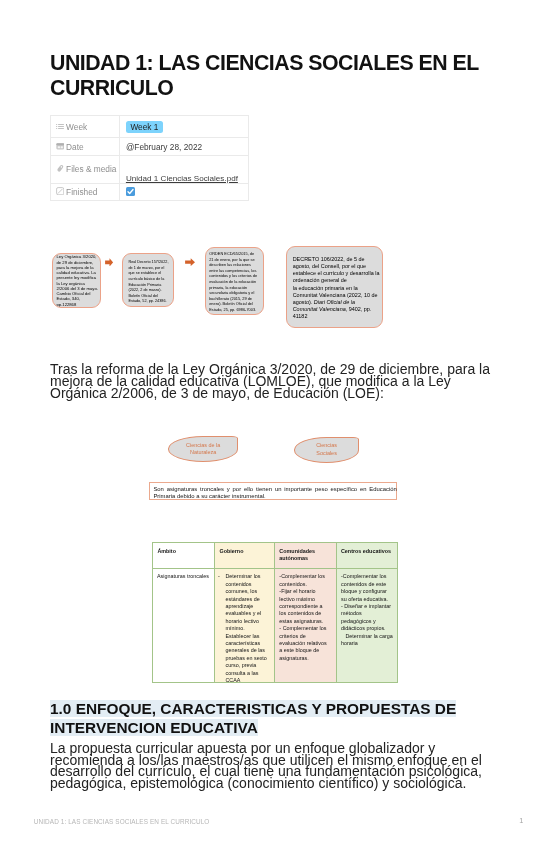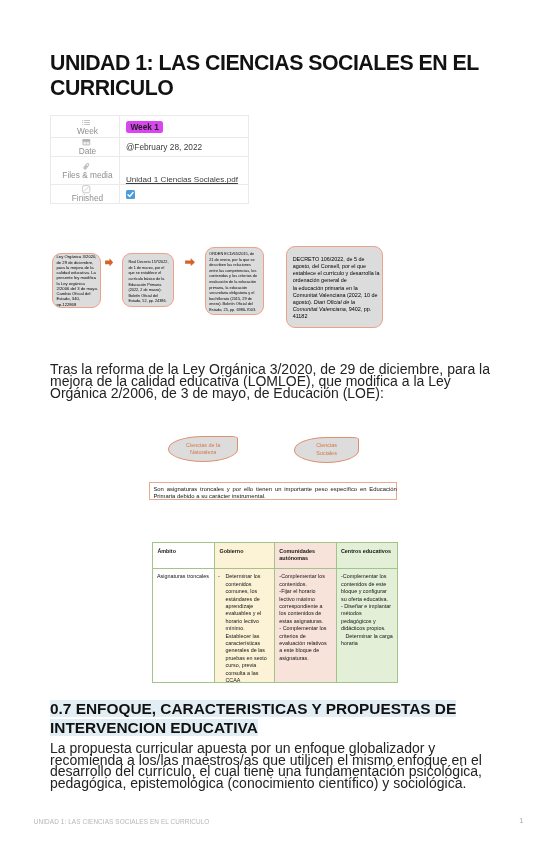--- a/index.html
+++ b/index.html
@@ -15,28 +15,28 @@
   .proptable{position:absolute;left:50px;top:115px;width:198px;border-collapse:collapse;
              table-layout:fixed;}
   .proptable td{border:0.7px solid #eaeaea;padding:0;vertical-align:middle;overflow:hidden;}
   .proptable td.k{padding-left:4.5px;}
   .proptable td.v{padding-left:5.5px;}
   .proptable tr{height:17.3px;}
   .proptable tr.tall{height:22.4px;}
   .proptable td.v > *{vertical-align:middle;}
   .proptable td{line-height:0;}
   .proptable .klabel,.proptable .vtext,.proptable .vlink{line-height:normal;}
-  .krow{display:flex;align-items:center;flex-direction:column;}
+  .krow{display:flex;align-items:flex-start;}
   .kicon{width:8px;height:8px;flex:0 0 8px;margin-right:2.6px;display:block;}
   .kicon svg{display:block;}
   .klabel{font-size:8.3px;color:#8f8f8f;white-space:nowrap;line-height:1;}
   .vtext{font-size:8.3px;color:#3c3c3c;white-space:nowrap;line-height:1;display:inline-block;}
   .pill{display:inline-block;font-size:8.3px;padding:1.8px 4.5px;border-radius:2.5px;
         white-space:nowrap;line-height:1;}
-  .pill.blue{background:#d946ef;color:#1d1d1d;font-weight:bold;}
+  .pill.blue{background:#7dd3fc;color:#1d1d1d;}
   .pill.peach{background:#f7e1d3;color:#1d1d1d;}
   .vlink{font-size:8.1px;color:#3c3c3c;text-decoration:underline;white-space:nowrap;line-height:1;display:inline-block;margin-top:18px;}
   .chk{width:9px;height:9px;background:#4a9cdd;border-radius:1.5px;display:block;}
 
   
   .para{position:absolute;font-size:14px;line-height:11.8px;color:#232323;}
 
   
   .fig1{position:absolute;left:50px;top:244px;width:340px;height:90px;}
   .lawbox{position:absolute;background:#dcdcdc;border:0.5px solid #eba288;border-radius:9px;
@@ -238,20 +238,20 @@
 -Fijar el horario lectivo máximo correspondiente a los contenidos de estas asignaturas.
 - Complementar los criterios de evaluación relativos a este bloque de asignaturas.</div></td>
         <td class="c4"><div style="left:4.0px;top:4.3px;width:52px;">-Complementar los contenidos de este bloque y configurar su oferta educativa.
 - Diseñar e implantar métodos pedagógicos y didácticos propios.
    Determinar la carga horaria</div></td>
       </tr>
     </tbody>
       </table>
   </div>
 
-  <div class="h2"><i>0.7 ENFOQUE, CARACTERISTICAS Y PROPUESTAS DE INTERVENCION EDUCATIVA</i></div>
+  <div class="h2"><i>1.0 ENFOQUE, CARACTERISTICAS Y PROPUESTAS DE INTERVENCION EDUCATIVA</i></div>
   <div class="para" style="left:50px;top:742.8px;width:440px;">La propuesta curricular apuesta por un enfoque globalizador y recomienda a los/las maestros/as que utilicen el mismo enfoque en el desarrollo del currículo, el cual tiene una fundamentación psicológica, pedagógica, epistemológica (conocimiento científico) y sociológica.</div>
 
   <div class="footer">
     <div class="fl">UNIDAD 1: LAS CIENCIAS SOCIALES EN EL CURRICULO</div>
     <div class="fr">1</div>
   </div>
 </div>
 
 </body></html>

